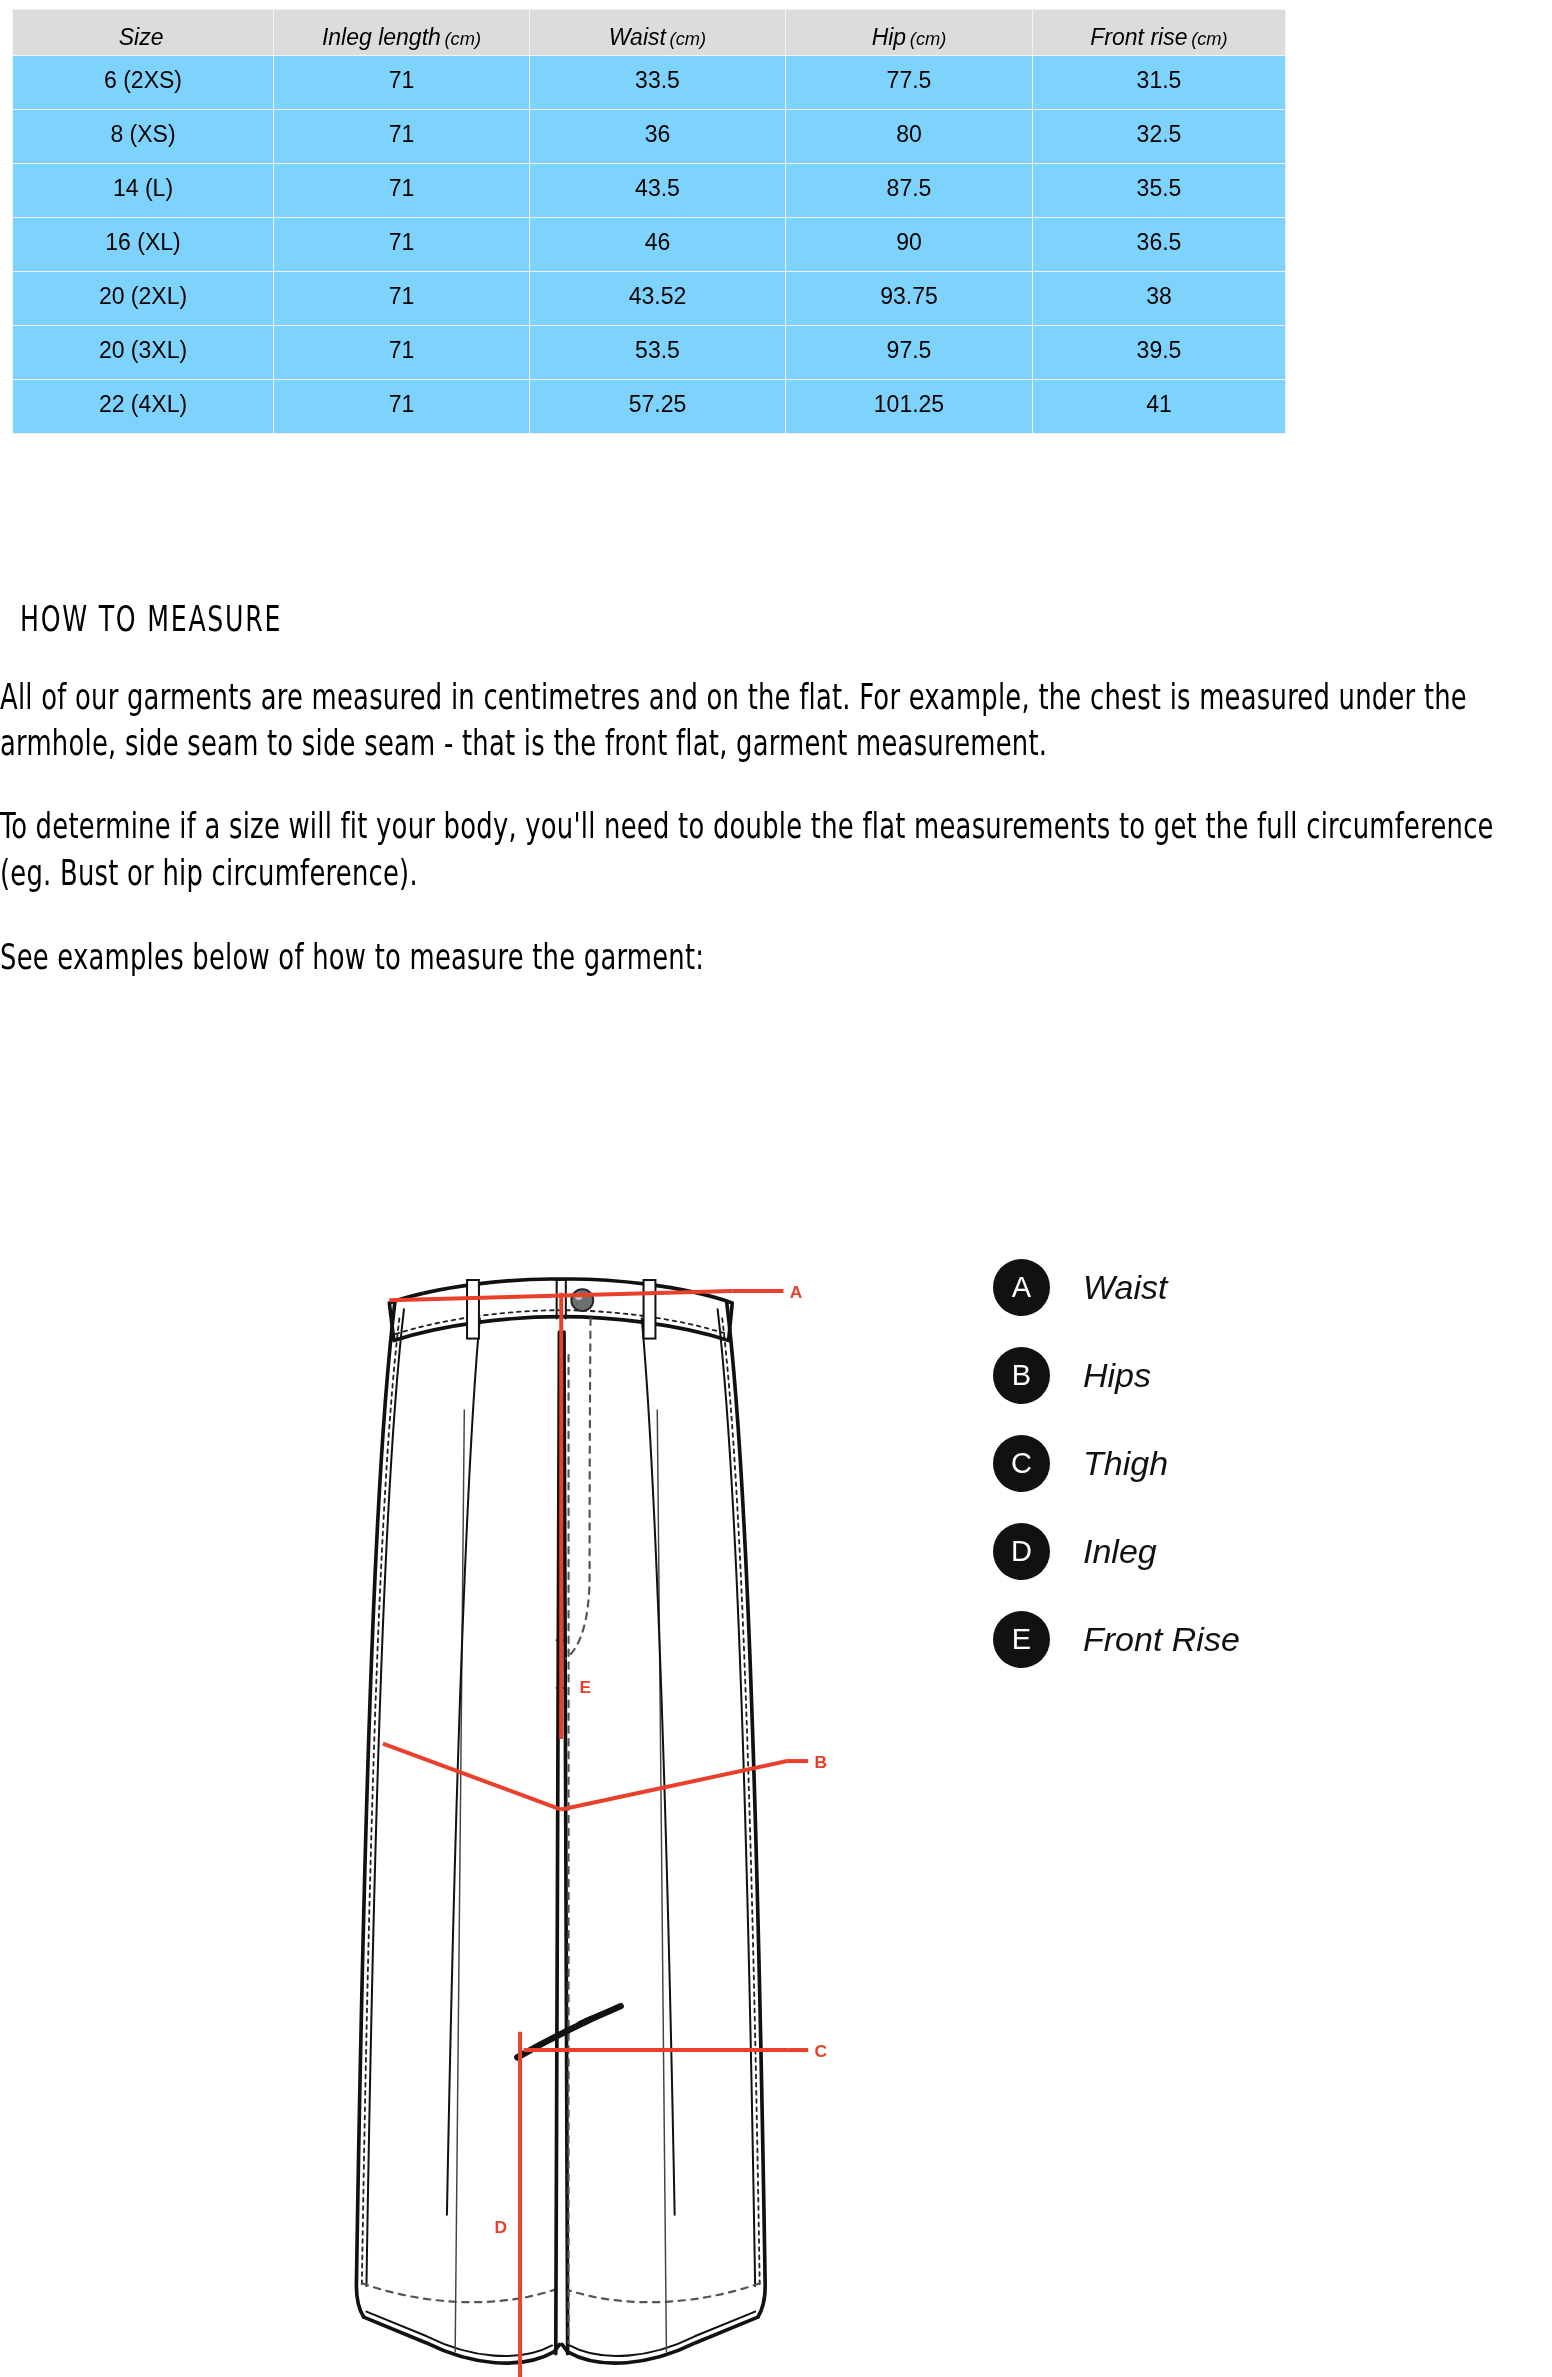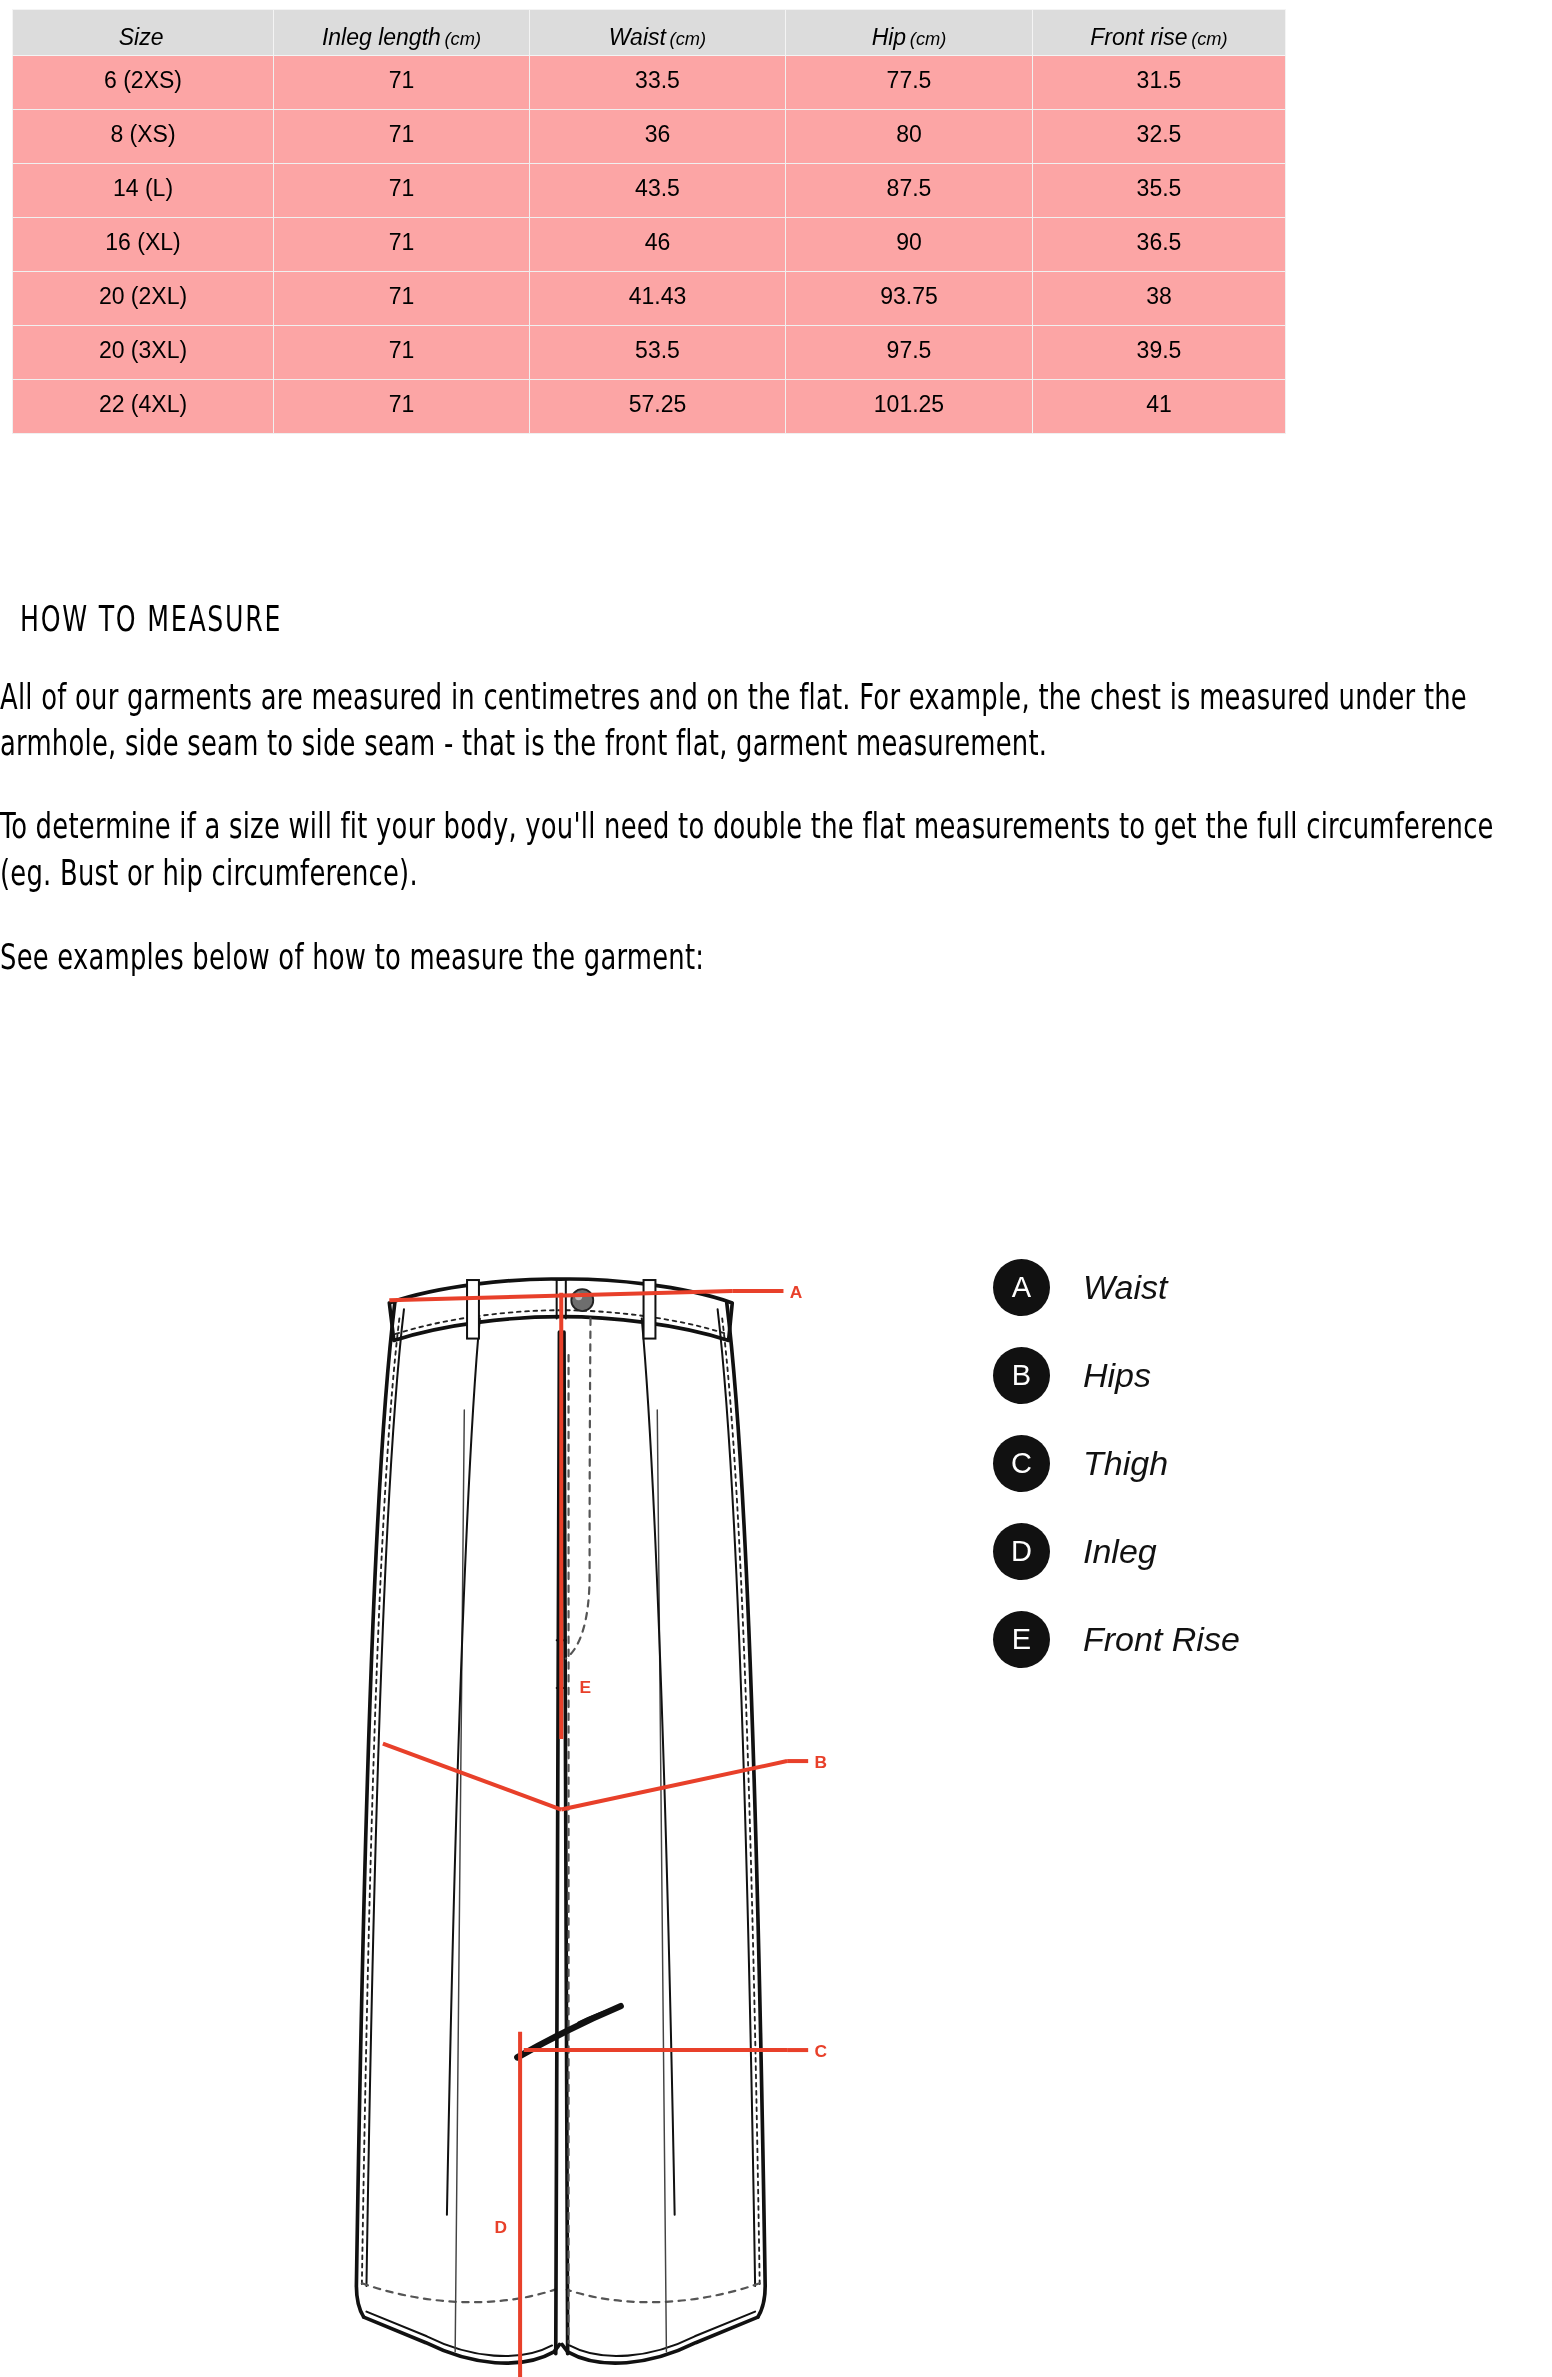--- a/index.html
+++ b/index.html
@@ -47,21 +47,21 @@
     padding-top: 9.2px;
     vertical-align: middle;
     border-color: #f4f4f4;
   }
   table.size-table th .unit {
     font-size: 18.3px;
     padding-left: 3.7px;
   }
   table.size-table td {
     height: 54px;
-    background: #fca5a5;
+    background: #7dd3fc;
   }
   col.c0 { width: 261px; }
   col.c1 { width: 256px; }
   col.c2 { width: 256px; }
   col.c3 { width: 247px; }
   col.c4 { width: 253px; }
 
   
   .howto {
     position: absolute;
@@ -185,21 +185,21 @@
       <tr>
           <td>16 (XL)</td>
           <td>71</td>
           <td>46</td>
           <td>90</td>
           <td>36.5</td>
         </tr>
       <tr>
           <td>20 (2XL)</td>
           <td>71</td>
-          <td>41.43</td>
+          <td>43.52</td>
           <td>93.75</td>
           <td>38</td>
         </tr>
       <tr>
           <td>20 (3XL)</td>
           <td>71</td>
           <td>53.5</td>
           <td>97.5</td>
           <td>39.5</td>
         </tr>

